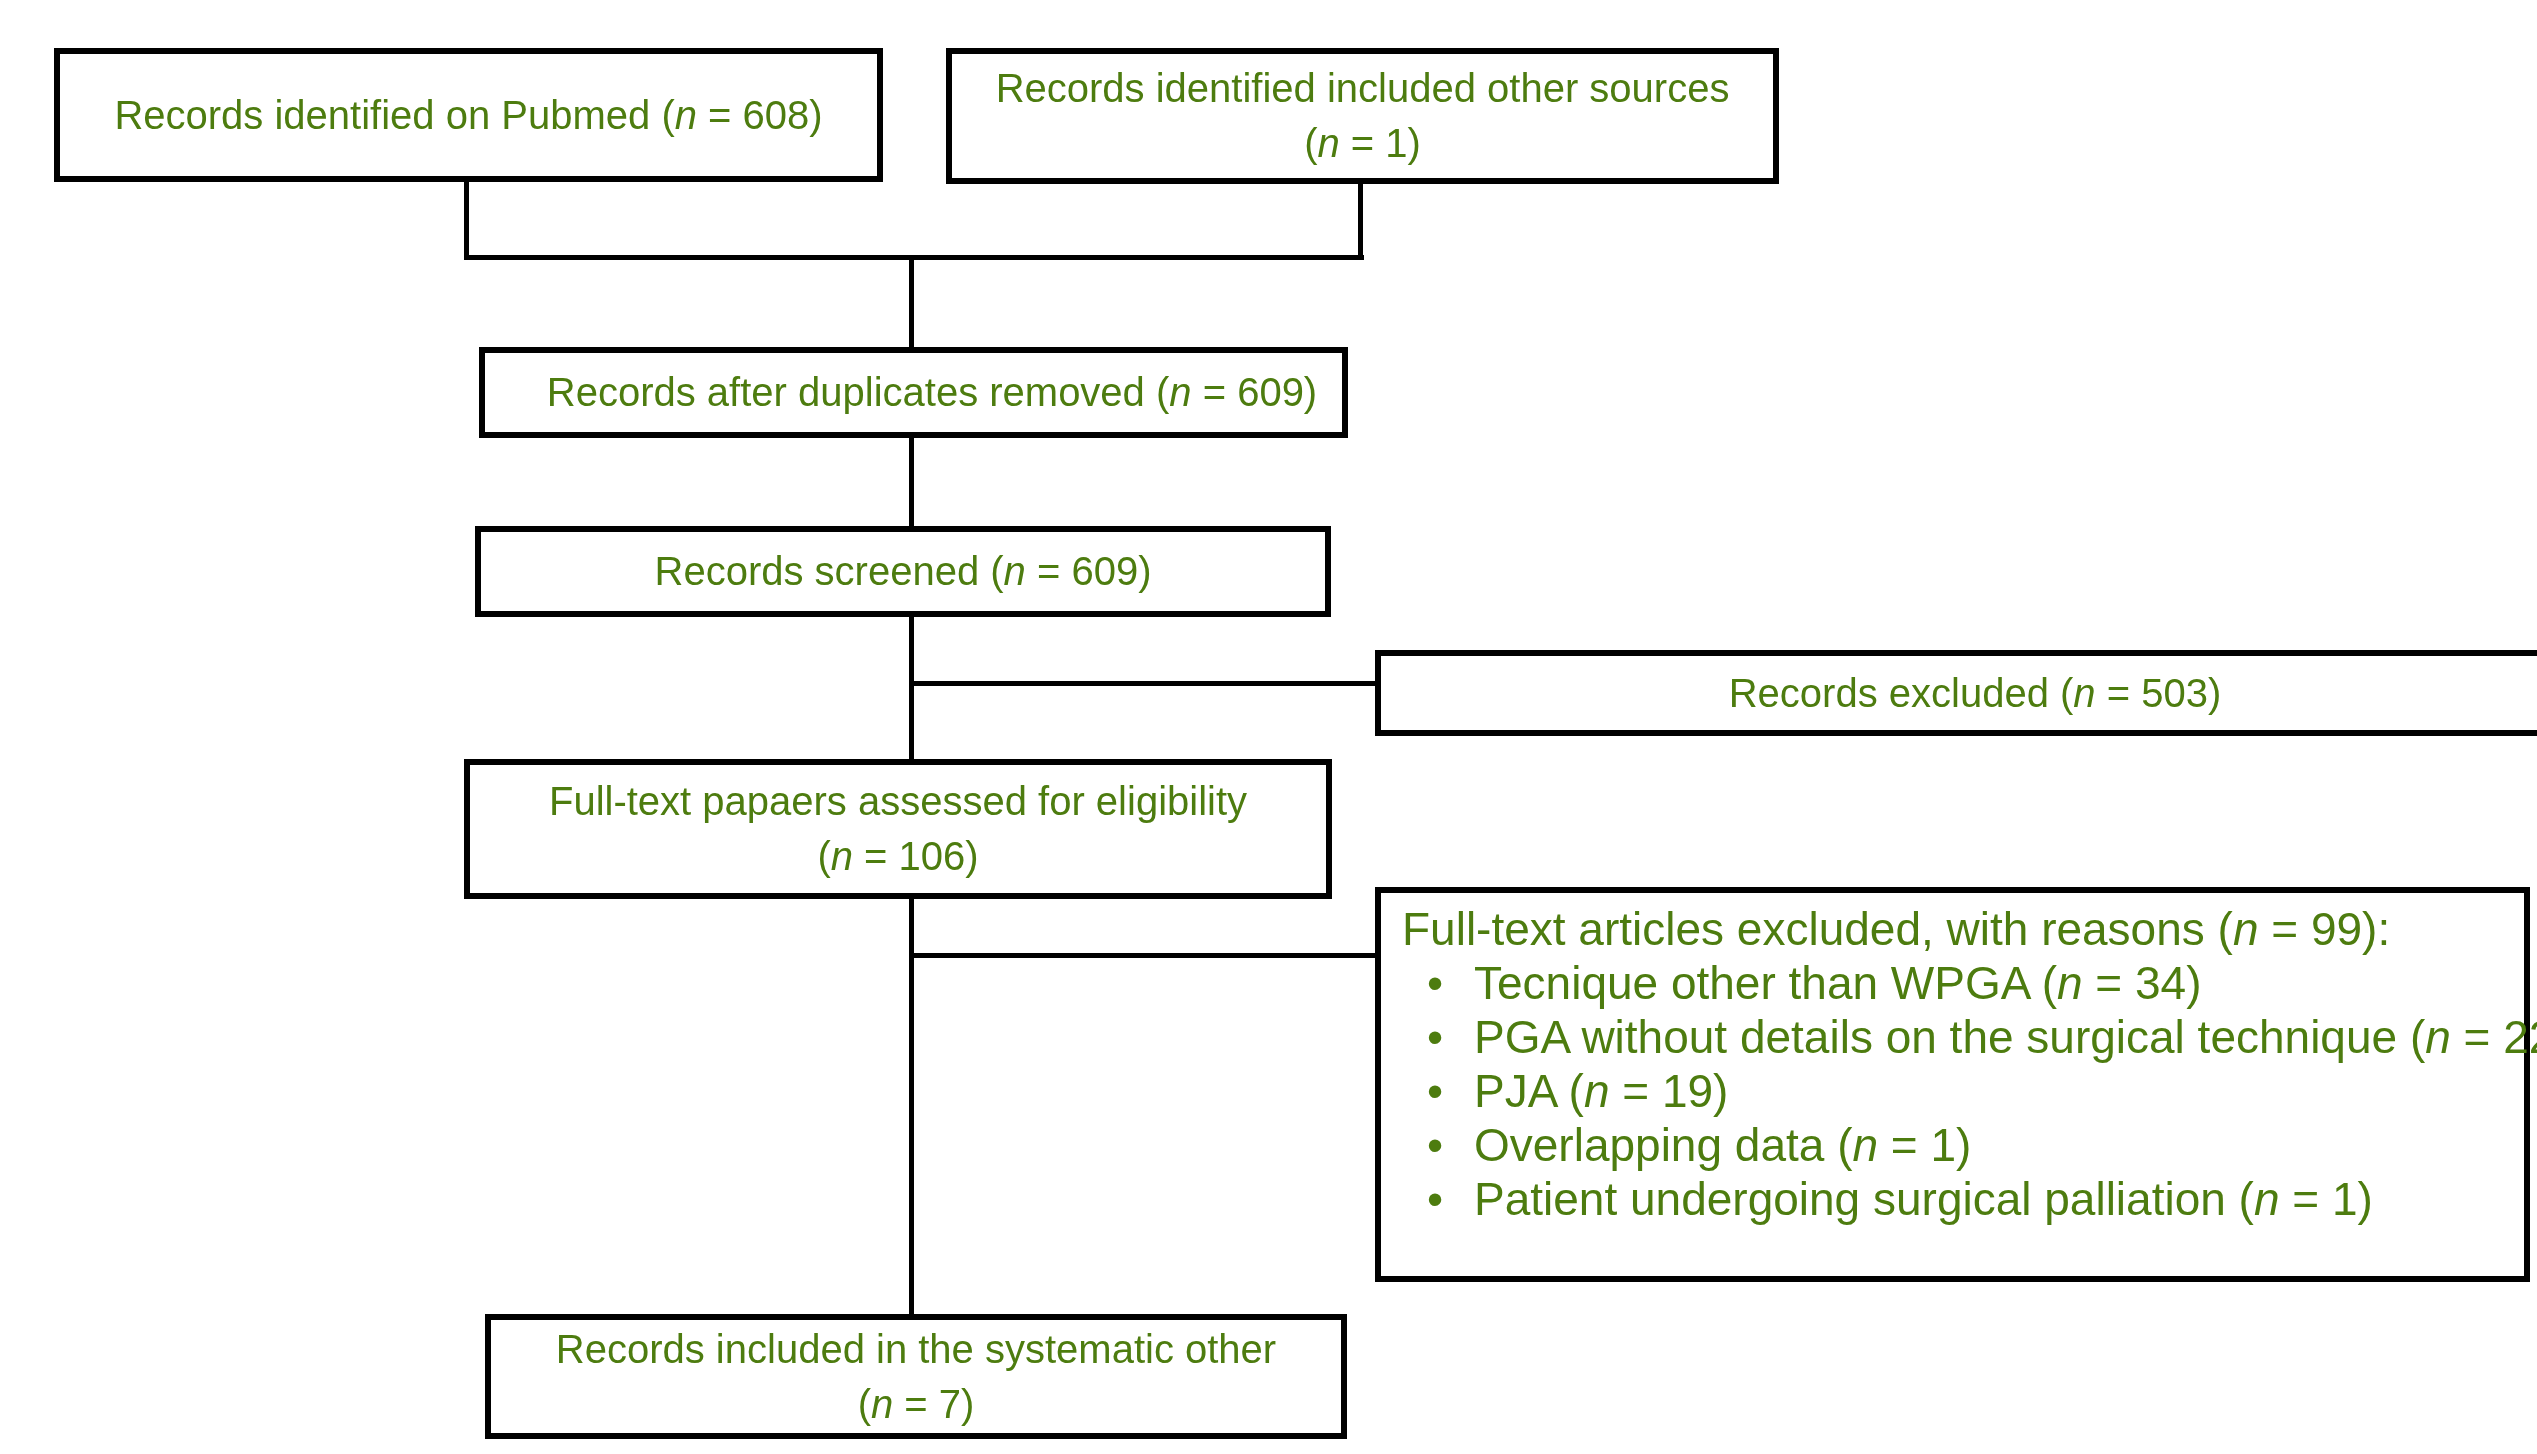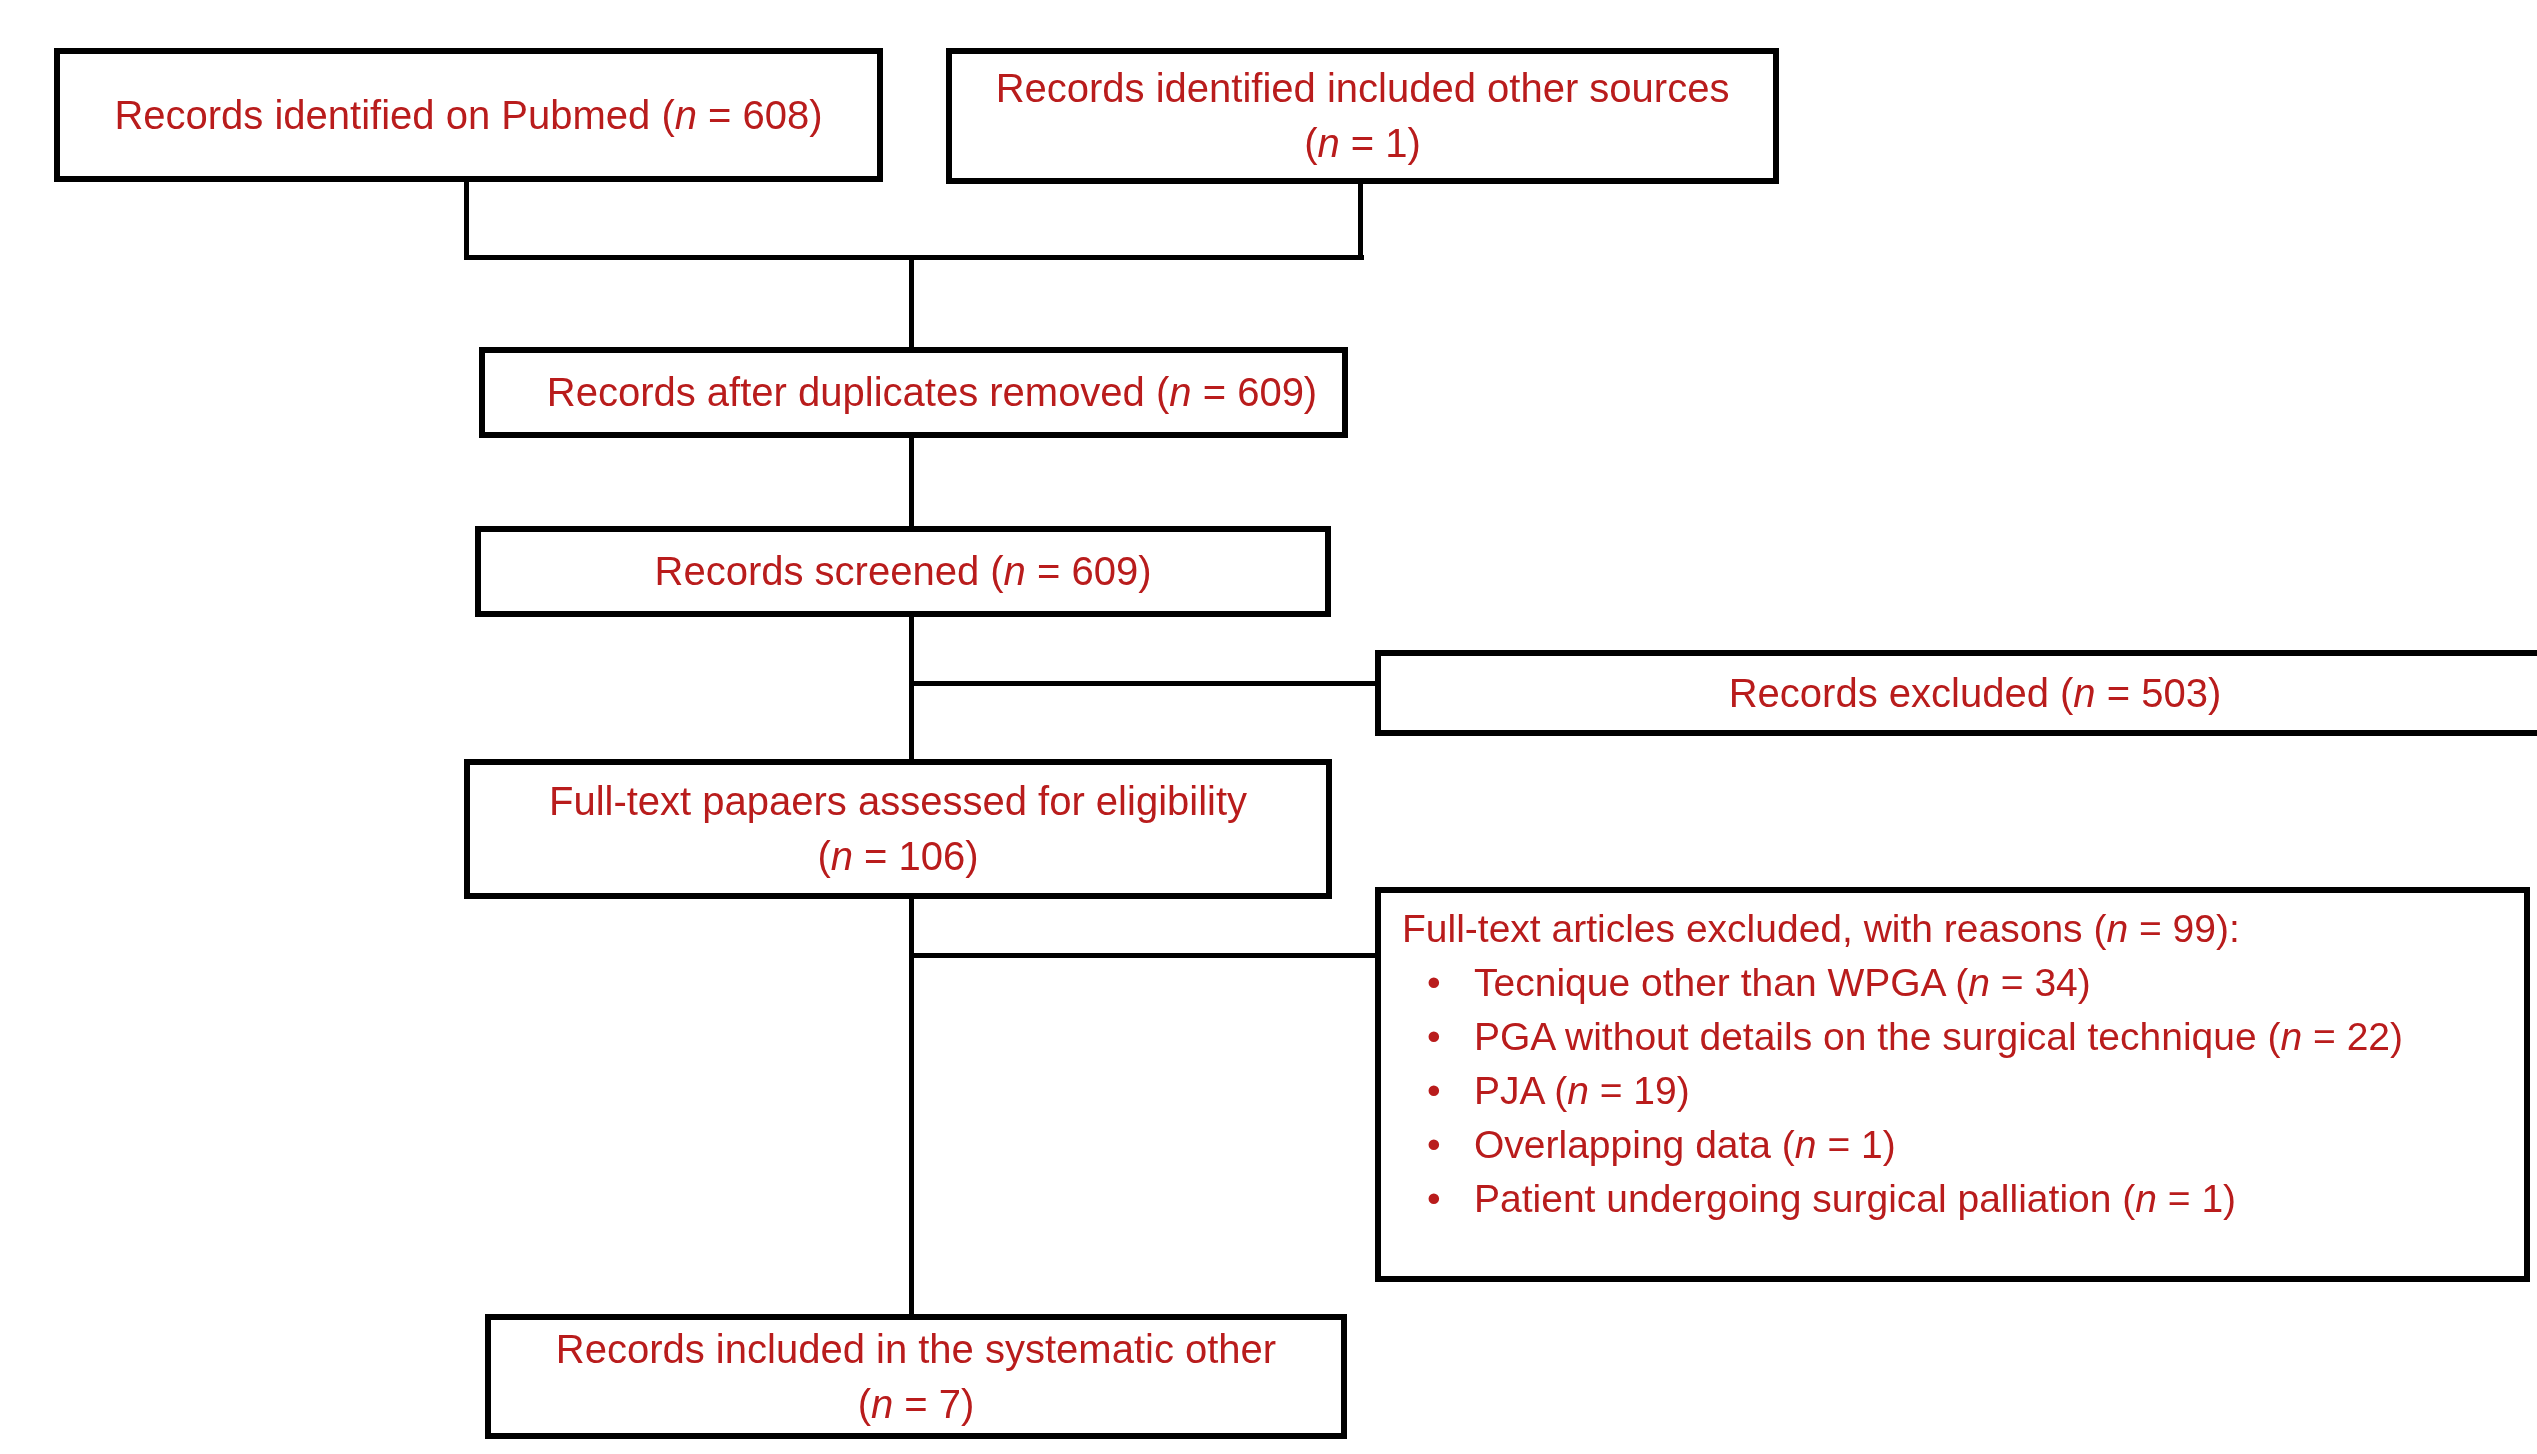--- a/index.html
+++ b/index.html
@@ -27,21 +27,21 @@
   }
   .connector {
     position: absolute;
     background: #000000;
   }
   .reasons-box {
     position: absolute;
     box-sizing: border-box;
     border: 6.7px solid #000000;
     background: #ffffff;
-    font-size: 39px;
+    font-size: 46px;
     line-height: 54px;
     text-align: left;
     padding: 9px 13.4px 0 21px;
     white-space: nowrap;
   }
   .reasons-list {
     list-style: none;
     margin: 0;
     padding: 0;
   }
@@ -52,21 +52,21 @@
   .reasons-list li::before {
     content: "\2022";
     position: absolute;
     left: 25px;
   }
   .n-italic { font-style: italic; }
 </style>
 </head>
 <body>
 
-<div class="canvas" style="background: rgb(255, 255, 255); color: #b91c1c;">
+<div class="canvas" style="background: rgb(255, 255, 255); color: #4d7c0f;">
 
   <div class="connector" style="left: 464px; top: 179px; width: 5.2px; height: 81px; background: rgb(0, 0, 0);"></div>
   <div class="connector" style="left: 1358px; top: 180px; width: 5.2px; height: 80px; background: rgb(0, 0, 0);"></div>
   <div class="connector" style="left: 464px; top: 255px; width: 900px; height: 5.2px; background: rgb(0, 0, 0);"></div>
   <div class="connector" style="left: 909px; top: 255px; width: 5.2px; height: 95px; background: rgb(0, 0, 0);"></div>
   <div class="connector" style="left: 909px; top: 437px; width: 5.2px; height: 92px; background: rgb(0, 0, 0);"></div>
   <div class="connector" style="left: 909px; top: 616px; width: 5.2px; height: 146px; background: rgb(0, 0, 0);"></div>
   <div class="connector" style="left: 909px; top: 681px; width: 467px; height: 5.2px; background: rgb(0, 0, 0);"></div>
   <div class="connector" style="left: 909px; top: 881px; width: 5.2px; height: 435px; background: rgb(0, 0, 0);"></div>
   <div class="connector" style="left: 909px; top: 953px; width: 467px; height: 5.2px; background: rgb(0, 0, 0);"></div>

